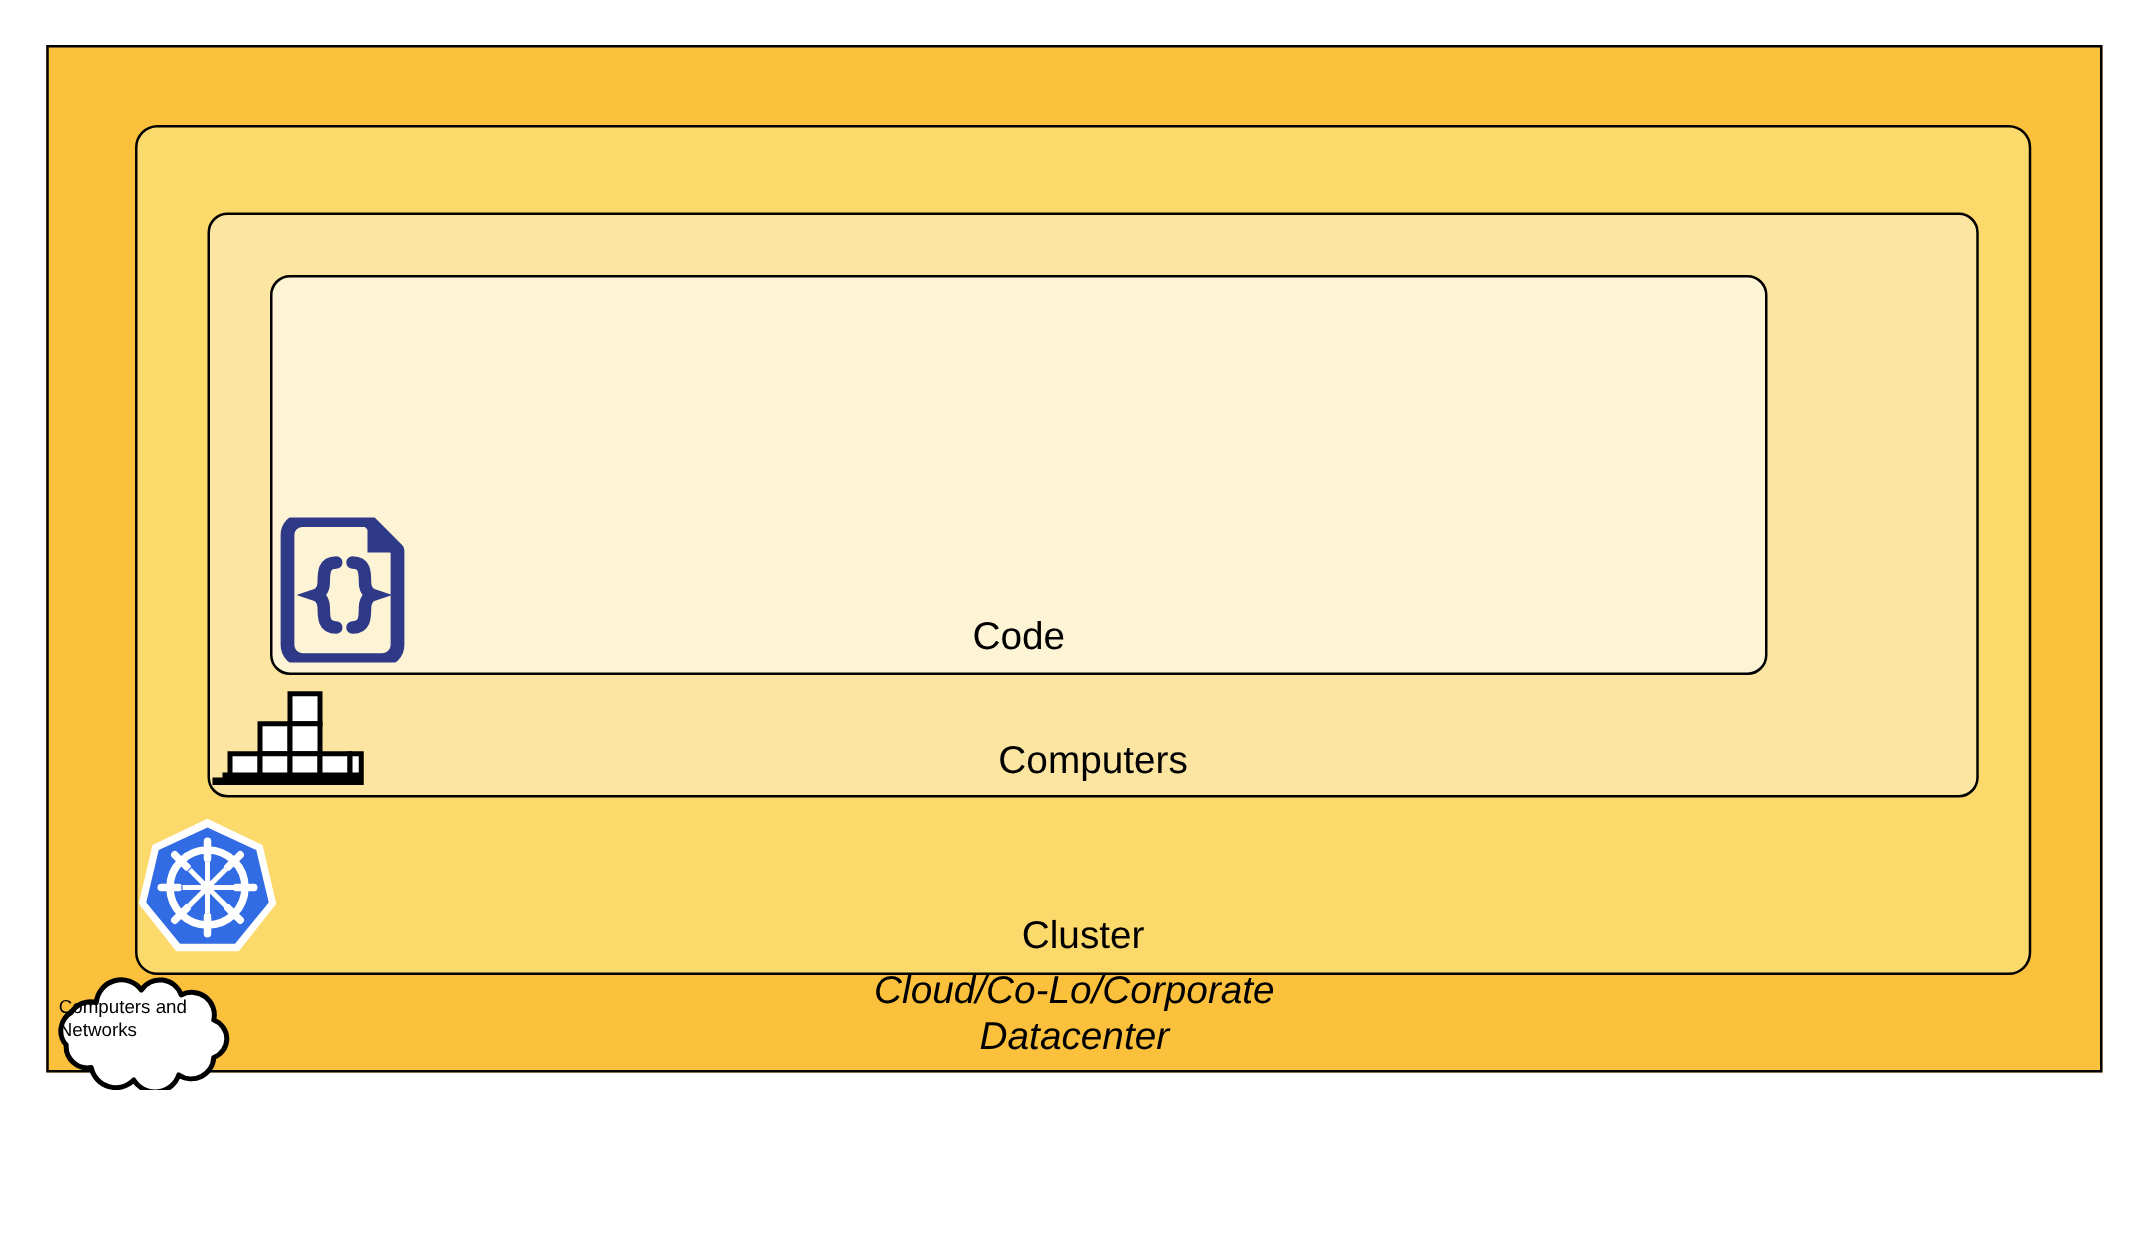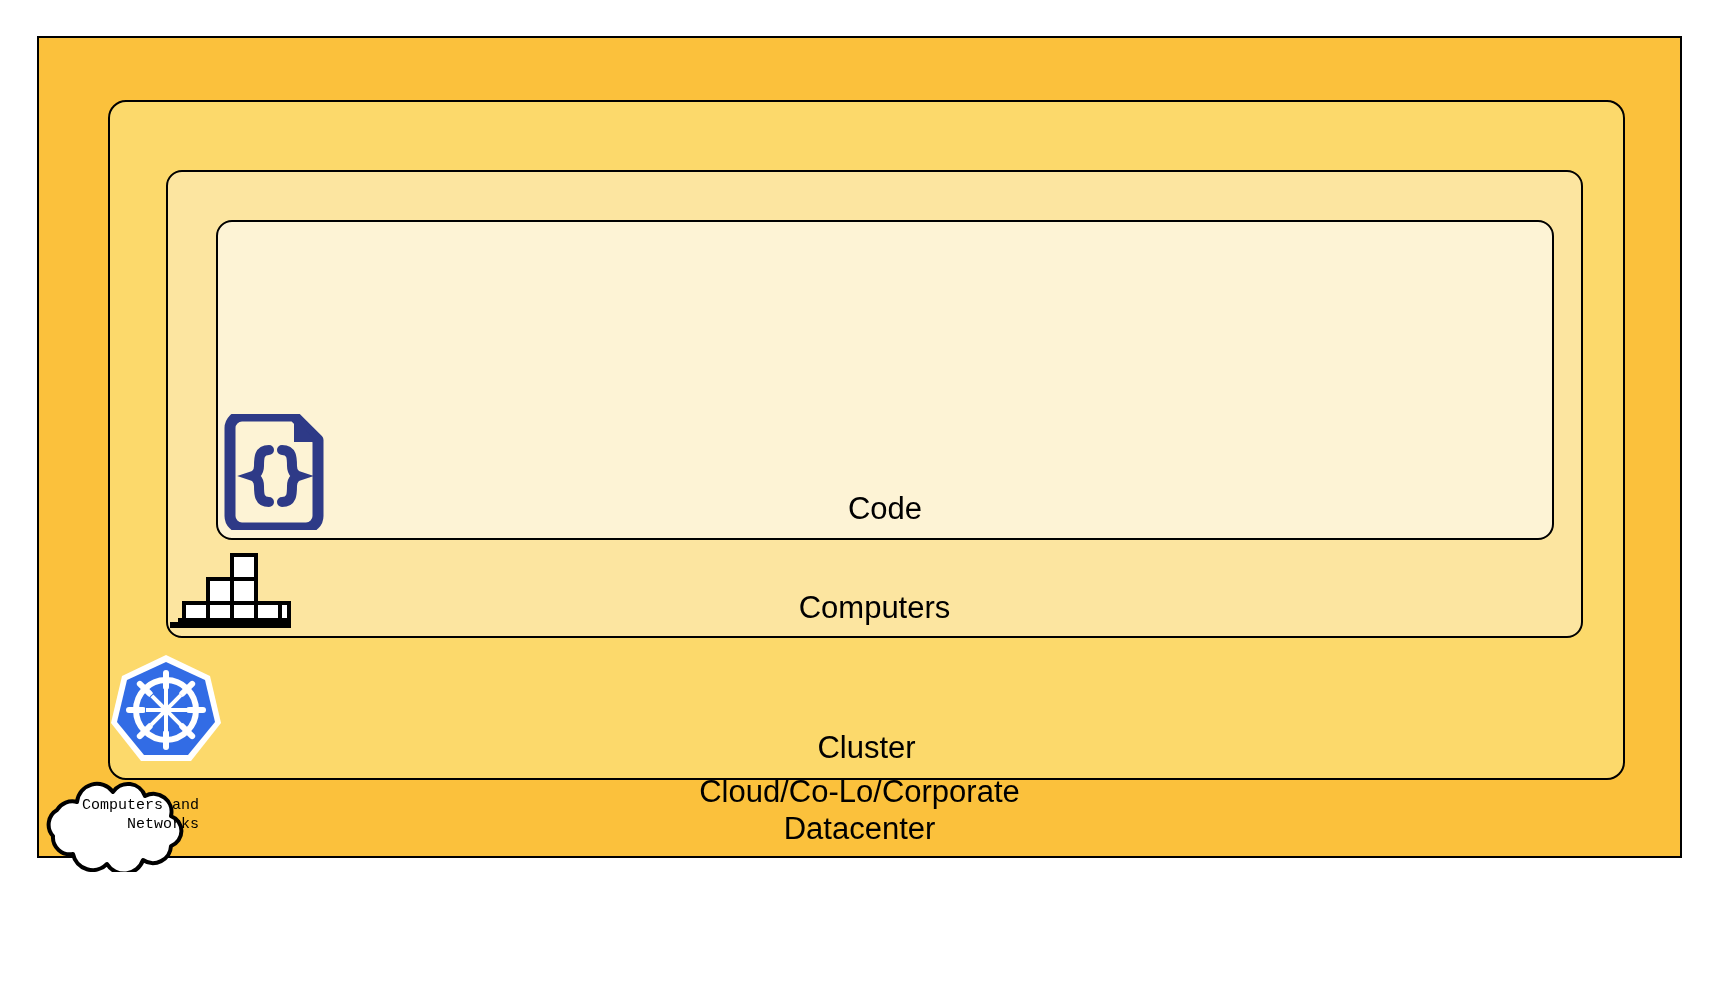--- a/index.html
+++ b/index.html
@@ -44,41 +44,41 @@
     left: 166px;
     top: 170px;
     width: 1417px;
     height: 468px;
     background: #FCE5A0;
     border-radius: 16px;
   }
   #layer-code {
     left: 218px;
     top: 222px;
-    width: 1338px;
+    width: 1198px;
     height: 320px;
     background: #FDF3D5;
     border-radius: 16px;
   }
 
   
   .layer-label {
     position: absolute;
     color: #000000;
     font-size: 31px;
     line-height: 37px;
     text-align: center;
     white-space: pre-line;
     left: 0;
     width: 100%;
   }
   #label-code      { bottom: 11px; }
   #label-container { bottom: 10px; }
   #label-cluster   { bottom: 12px; margin-top: 20px; }
-  #label-datacenter{ bottom: 9px; }
+  #label-datacenter{ bottom: 9px; font-style: italic; }
 
   
   #icon-code {
     position: absolute;
     left: 222px;
     top: 414px;
     width: 104px;
     height: 116px;
   }
 
@@ -103,30 +103,29 @@
   
   #cloud-computers-networks {
     position: absolute;
     left: 31px;
     top: 774px;
     width: 168px;
     height: 98px;
   }
   #cloud-computers-networks .cloud-text {
     position: absolute;
-    left: 0;
+    left: 16px;
     top: 22px;
     width: 100%;
-    text-align: right;
+    text-align: left;
     font-size: 15px;
     line-height: 19px;
     color: #000000;
     white-space: pre-line;
     pointer-events: none;
-    font-family: Liberation Mono, monospace;
   }
 </style>
 </head>
 <body>
 
 <div id="canvas">
 
   <div class="layer" id="layer-datacenter" style="background: rgb(251, 193, 60); border-color: rgb(0, 0, 0);">
 
     <div class="layer-label" id="label-datacenter">Cloud/Co-Lo/Corporate

